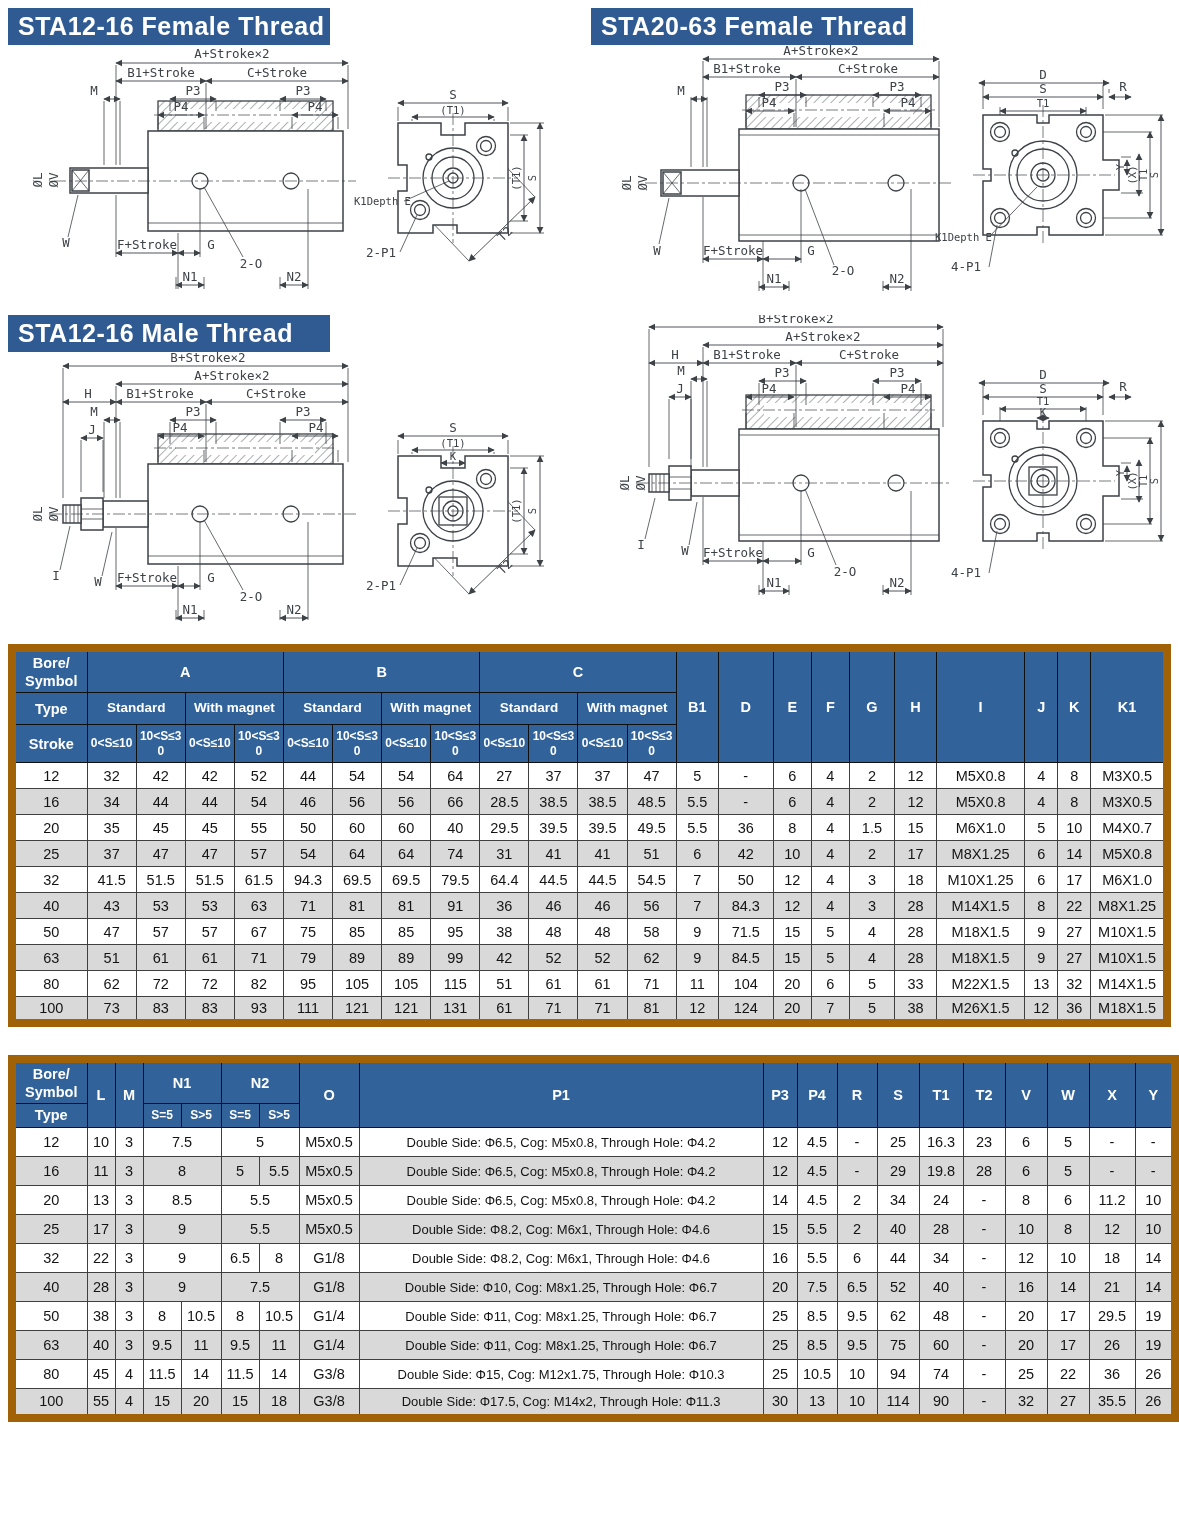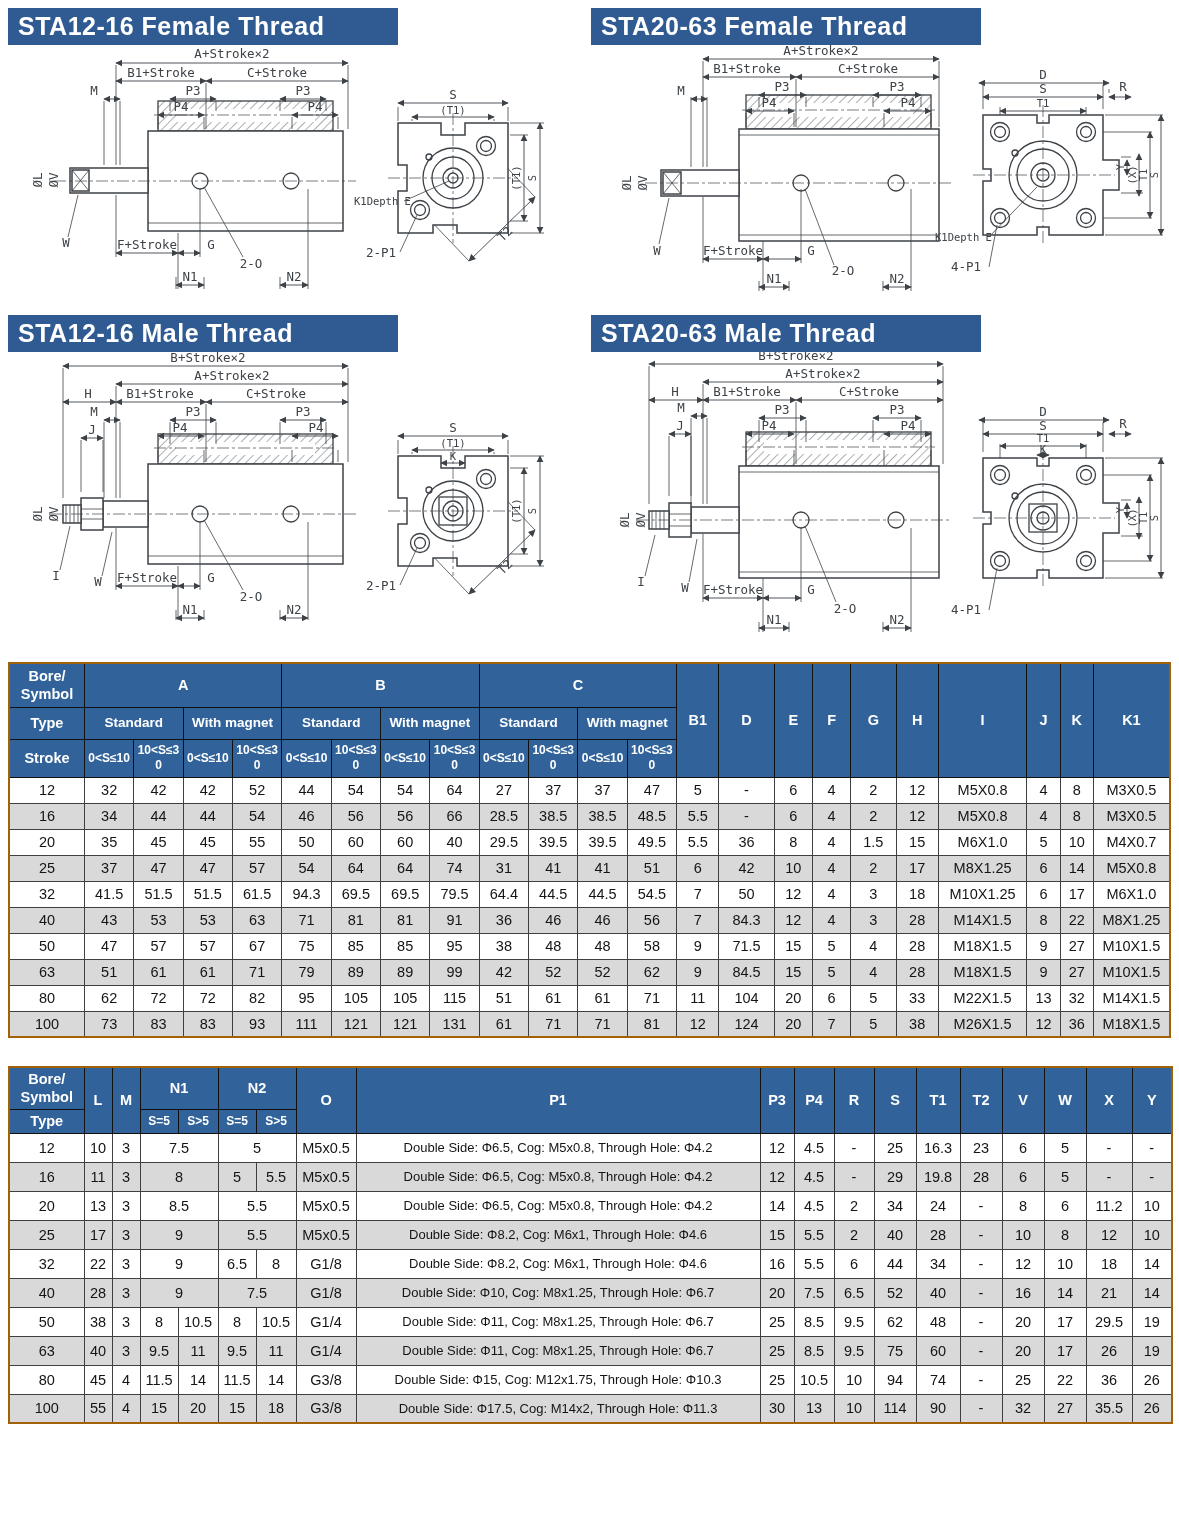--- a/index.html
+++ b/index.html
@@ -1,34 +1,34 @@
 <!DOCTYPE html>
 <html><head>
 <meta charset="utf-8">
 <style>
   html,body{margin:0;padding:0;background:#fff;}
   body{width:1179px;font-family:"Liberation Sans",sans-serif;}
   .page{width:1179px;height:1523px;background:#fff;box-sizing:border-box;padding:8px 8px 0 8px;overflow:hidden;}
   .grid{display:grid;grid-template-columns:583px 580px;row-gap:8px;margin-bottom:10px;}
-  .panel-title{width:390px;height:37px;background:#2f5b92;color:#fff;font-size:25px;font-weight:bold;
+  .panel-title{width:322px;height:37px;background:#2f5b92;color:#fff;font-size:25px;font-weight:bold;
     line-height:37px;padding-left:10px;box-sizing:border-box;letter-spacing:.5px;}
   svg.dw{display:block;}
   
   .ol{fill:#fff;stroke:#3d4247;stroke-width:1.5;}
   .olh{fill:url(#hatch);stroke:#3d4247;stroke-width:1.3;}
   .c{fill:none;stroke:#3d4247;stroke-width:1.3;}
   .thin{fill:none;stroke:#3d4247;stroke-width:.8;}
   .cl{fill:none;stroke:#3d4247;stroke-width:.7;stroke-dasharray:12 3 3 3;}
   .dim{fill:none;stroke:#3d4247;stroke-width:.9;marker-start:url(#arr);marker-end:url(#arr);}
   .lead{fill:none;stroke:#3d4247;stroke-width:.8;}
   text.t{font-family:"DejaVu Sans Mono",monospace;font-size:12.5px;fill:#3d4247;text-anchor:middle;}
   text.ts{font-size:10.5px;}
   text.st{text-anchor:start;}
   .dim-heading{color:#2b5ca8;font-size:23px;font-weight:bold;margin:14px 0 12px 2px;}
-  table.dims{border-collapse:collapse;width:1163px;table-layout:fixed;border:2px solid #a16207;margin-bottom:28px;}
+  table.dims{border-collapse:collapse;width:1163px;table-layout:fixed;border:8px solid #a16207;margin-bottom:28px;}
   .dims th{background:#31639a;color:#fff;border:1px solid #101010;font-weight:bold;padding:2px 1px;line-height:1.25;}
   .dims th.big{font-size:14.5px;}
   .dims th.mid{font-size:13.5px;}
   .dims th.small{font-size:12px;word-break:break-all;}
   .dims td{border:1px solid #3f3f3f;text-align:center;font-size:14.5px;color:#141414;padding:2px 1px;background:#fff;}
   .dims tr.alt td{background:#d9d9d9;}
   .dims td.p1{font-size:13px;}
   #t1 tbody tr{height:26px;}
   #t2 tbody tr{height:29px;}
 </style>
@@ -313,21 +313,20 @@
           <text class="t ts" x="445" y="108">K</text>
           <text class="t ts" transform="translate(512,159) rotate(-90)">(T1)</text>
           <text class="t ts" transform="translate(528,159) rotate(-90)">S</text>
           <text class="t st" x="358" y="238">2-P1</text>
           <text class="t" transform="translate(500,218) rotate(-44)">T2</text>
         </g>
       </svg>
     </section>
 
     <section class="panel">
-      <div class="panel-title">STA20-63 Male Thread</div>
       <svg class="dw" width="575" height="300" viewBox="0 0 575 300">
         <g>
           <rect class="olh" x="155" y="80" width="185" height="34"></rect>
           <rect x="173" y="88" width="149" height="14" fill="#fff"></rect>
           <line class="cl" x1="151" y1="95" x2="344" y2="95"></line>
           <rect class="ol" x="148" y="114" width="200" height="112"></rect>
           <line class="thin" x1="148" y1="120" x2="348" y2="120"></line>
           <line class="thin" x1="148" y1="220" x2="348" y2="220"></line>
           <rect class="ol" x="100" y="155" width="48" height="26"></rect>
           <rect class="ol" x="78" y="151" width="22" height="34"></rect>

